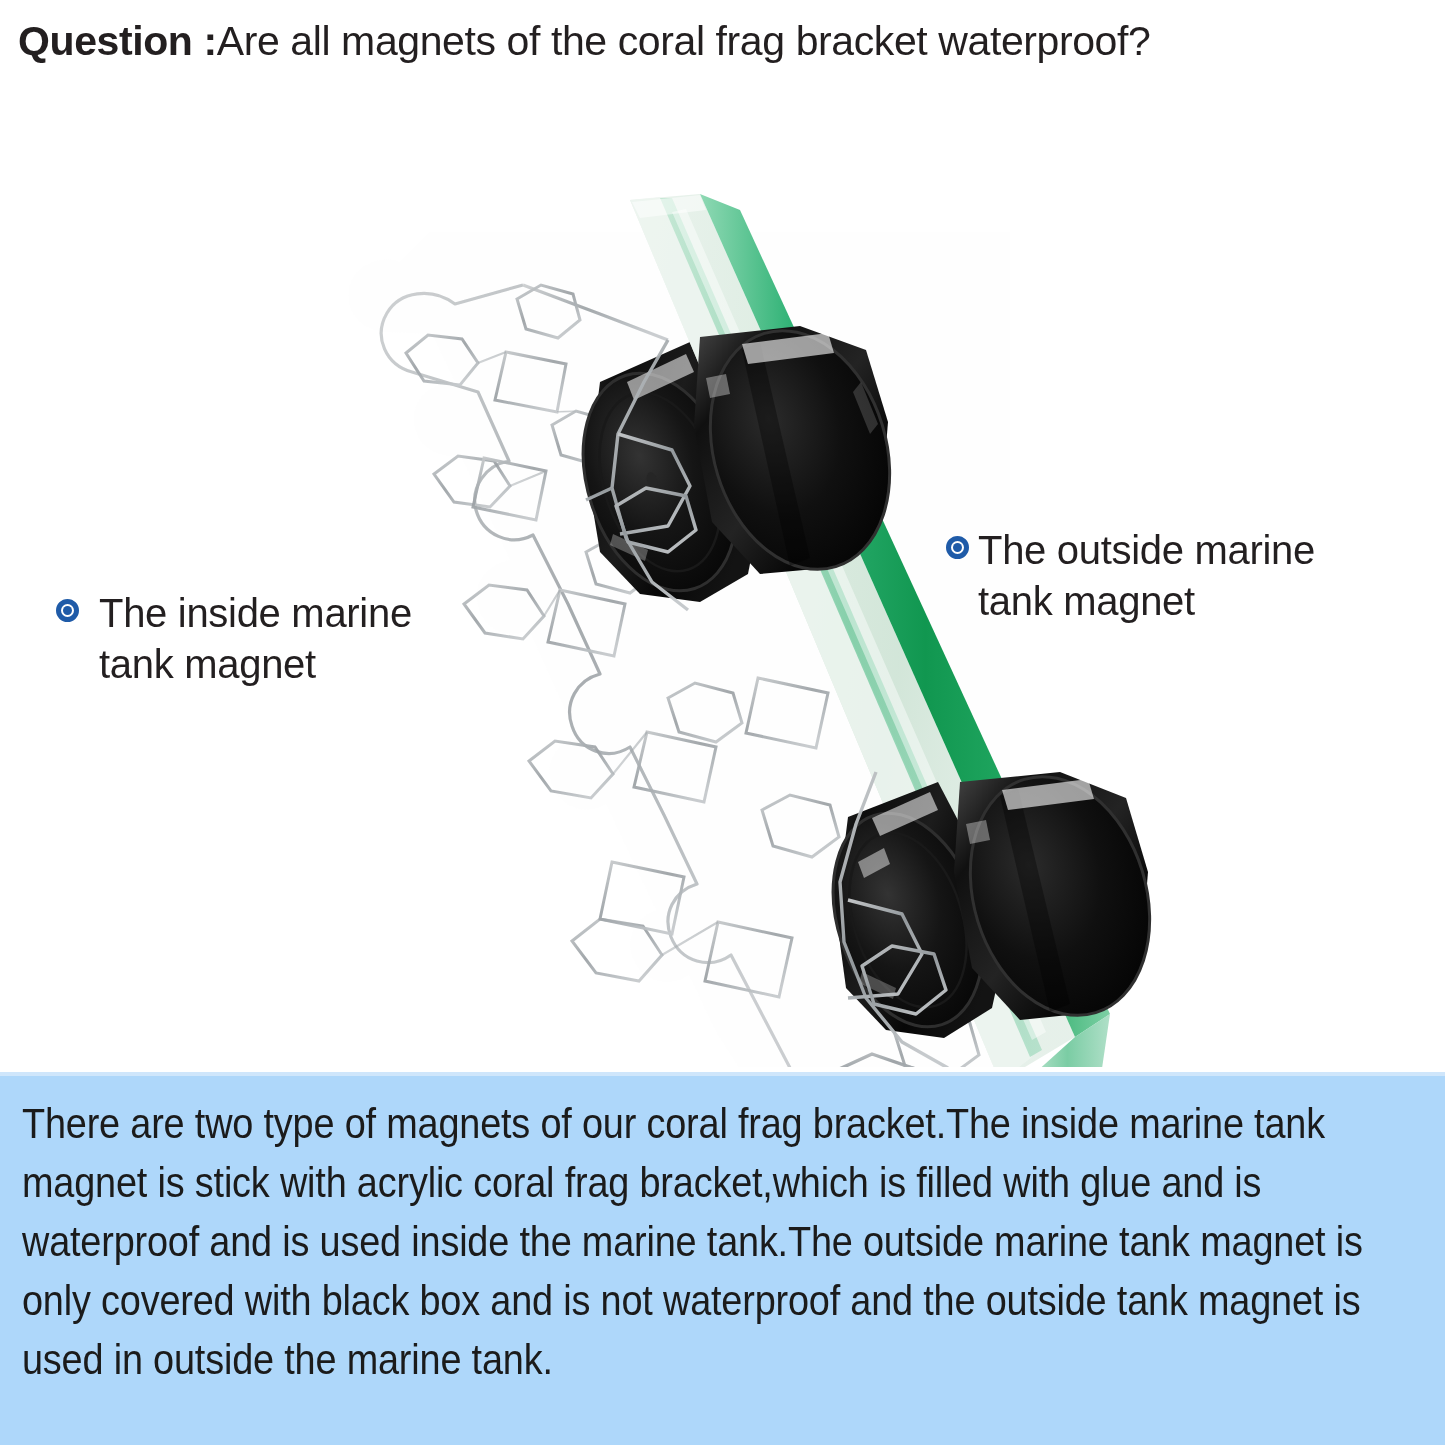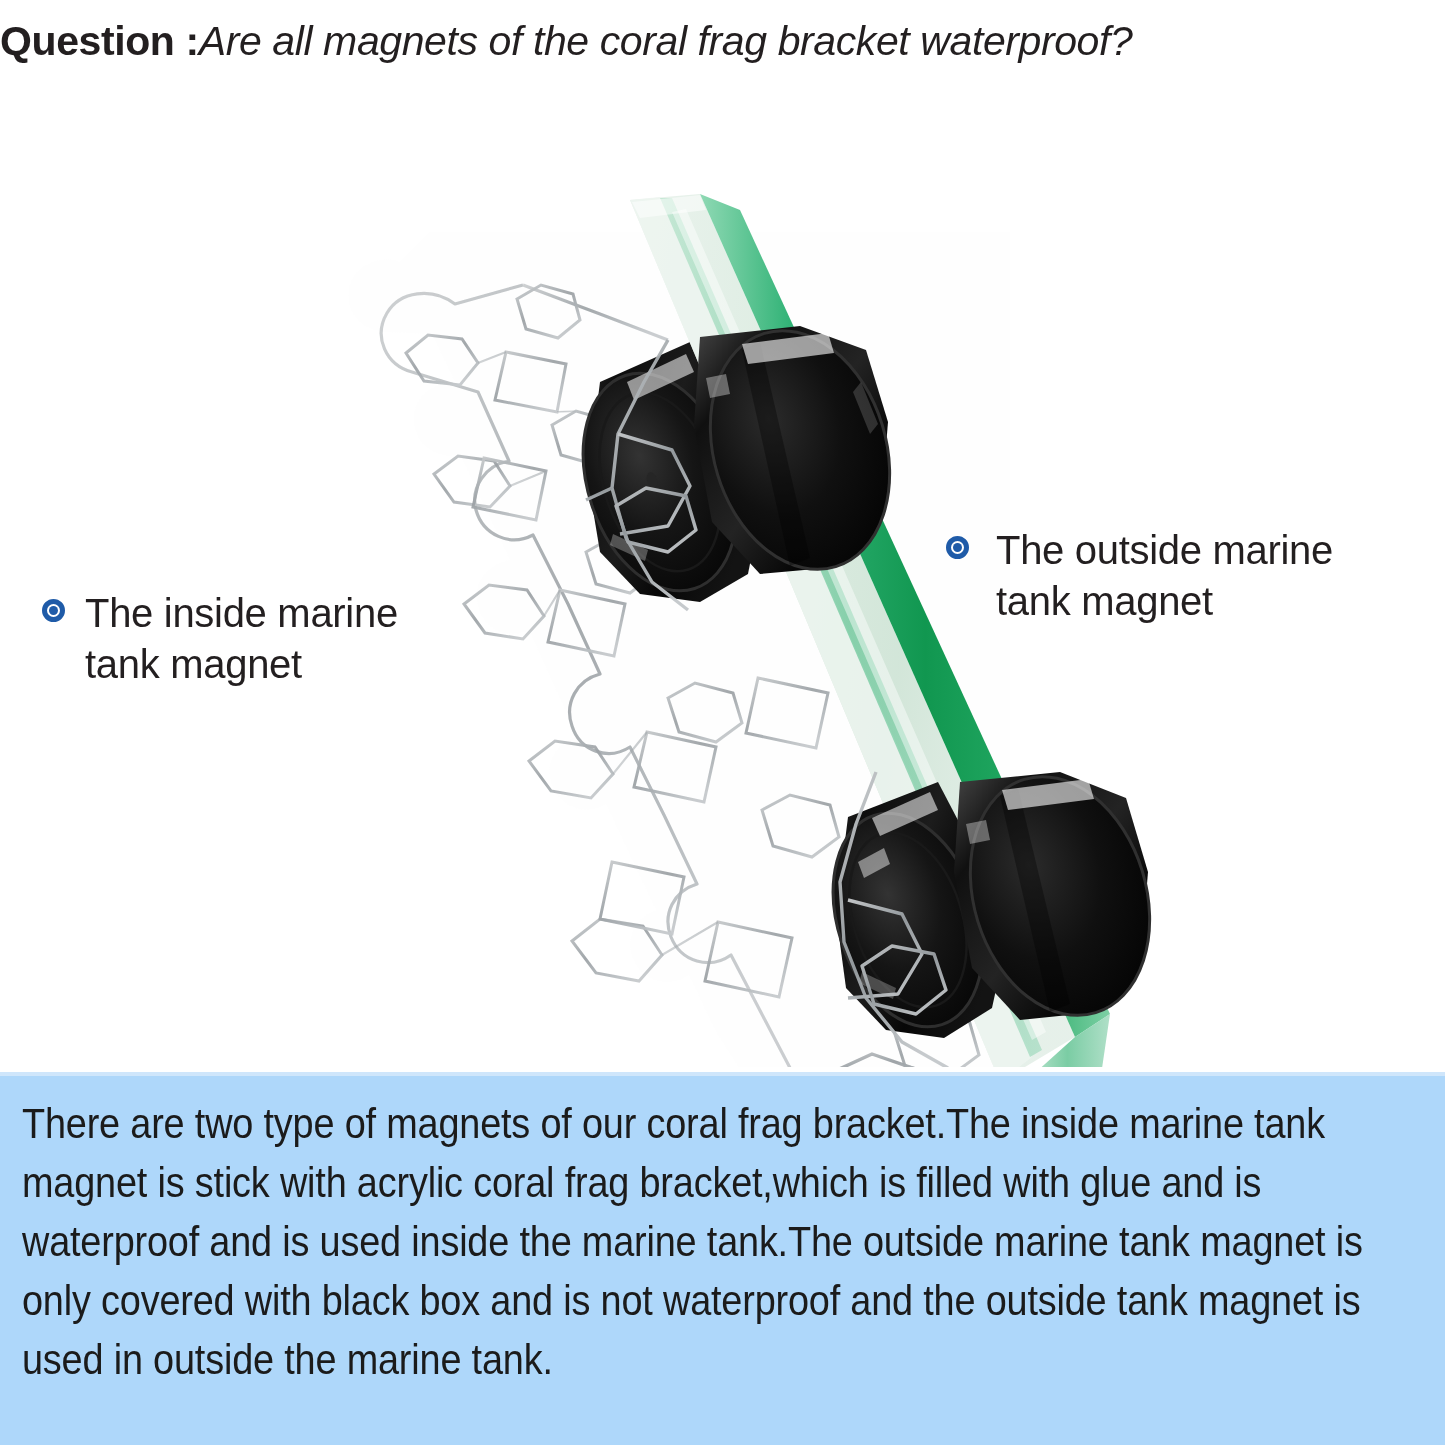--- a/index.html
+++ b/index.html
@@ -18,36 +18,35 @@
 
   
   #question-header {
     position: absolute;
     left: 0;
     top: 0;
     width: 1282px;
     height: 82px;
     display: flex;
     align-items: center;
-    padding-left: 0;
+    padding-left: 18px;
     box-sizing: border-box;
     white-space: nowrap;
   }
   #question-header .q-label {
     font-size: 41px;
     font-weight: bold;
     letter-spacing: -0.4px;
     color: #231f20;
   }
   #question-header .q-text {
     font-size: 41px;
     font-weight: normal;
     letter-spacing: -0.4px;
     color: #231f20;
-    font-style: italic;
   }
 
   
   #product-photo {
     position: absolute;
     left: 0;
     top: 82px;
     width: 1445px;
     height: 985px;
     background: #ffffff;
@@ -93,29 +92,29 @@
     border-radius: 50%;
     background: #1f5ba8;
   }
   .callout .callout-text {
     font-size: 40px;
     line-height: 51px;
     color: #231f20;
     letter-spacing: -0.3px;
   }
   #callout-inside {
-    left: 42px;
+    left: 56px;
     top: 588px;
   }
   #callout-inside .callout-text { margin-left: 13px; }
   #callout-outside {
     left: 946px;
     top: 525px;
   }
-  #callout-outside .callout-text { margin-left: 20px; }
+  #callout-outside .callout-text { margin-left: 2px; }
 
   
   #answer-panel {
     position: absolute;
     left: 0;
     top: 1072px;
     width: 1445px;
     height: 423px;
     background: #aed7fa;
     border-top: 4px solid #cfe6fb;

